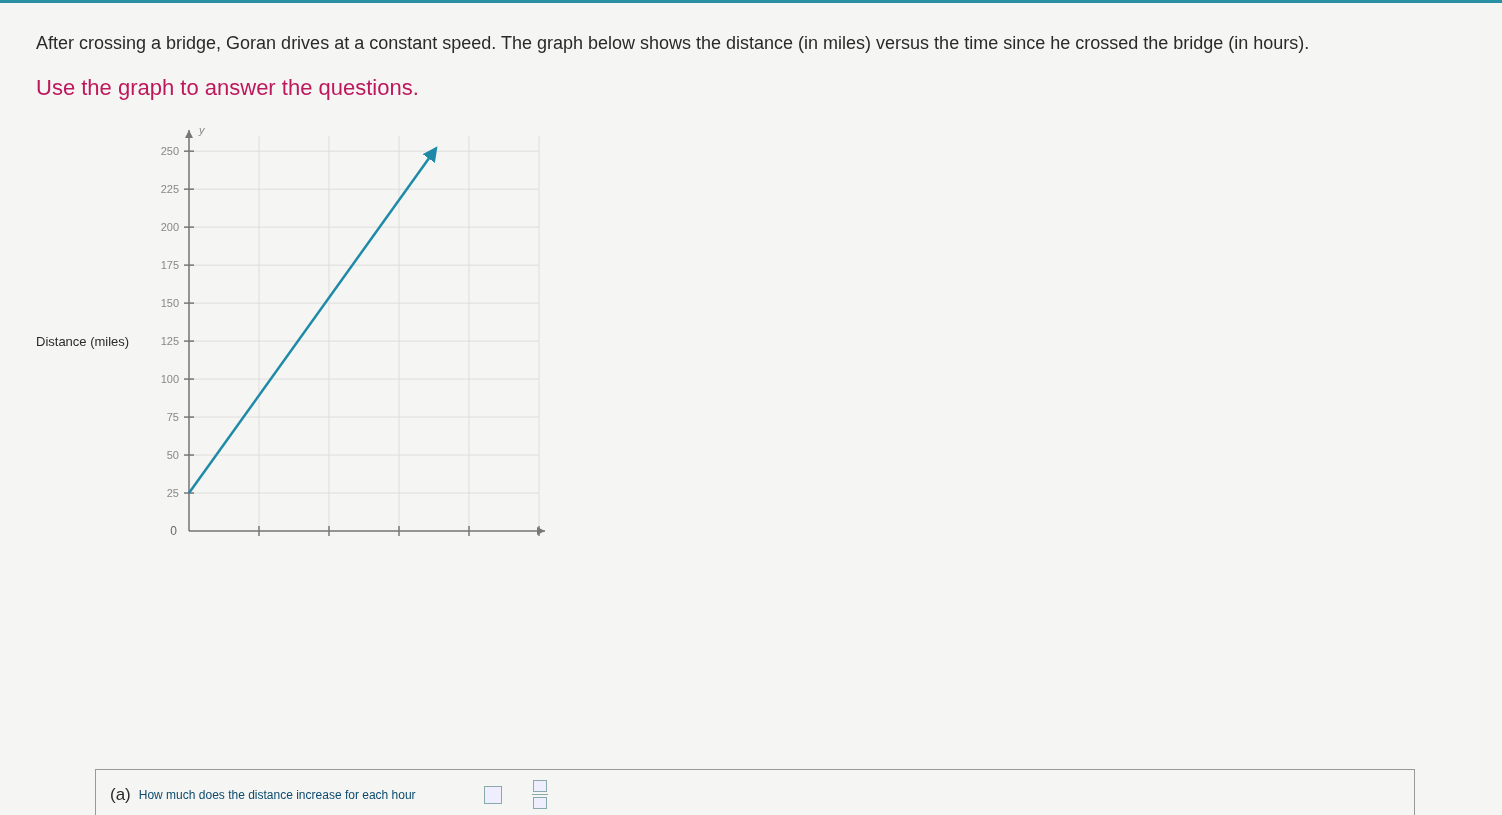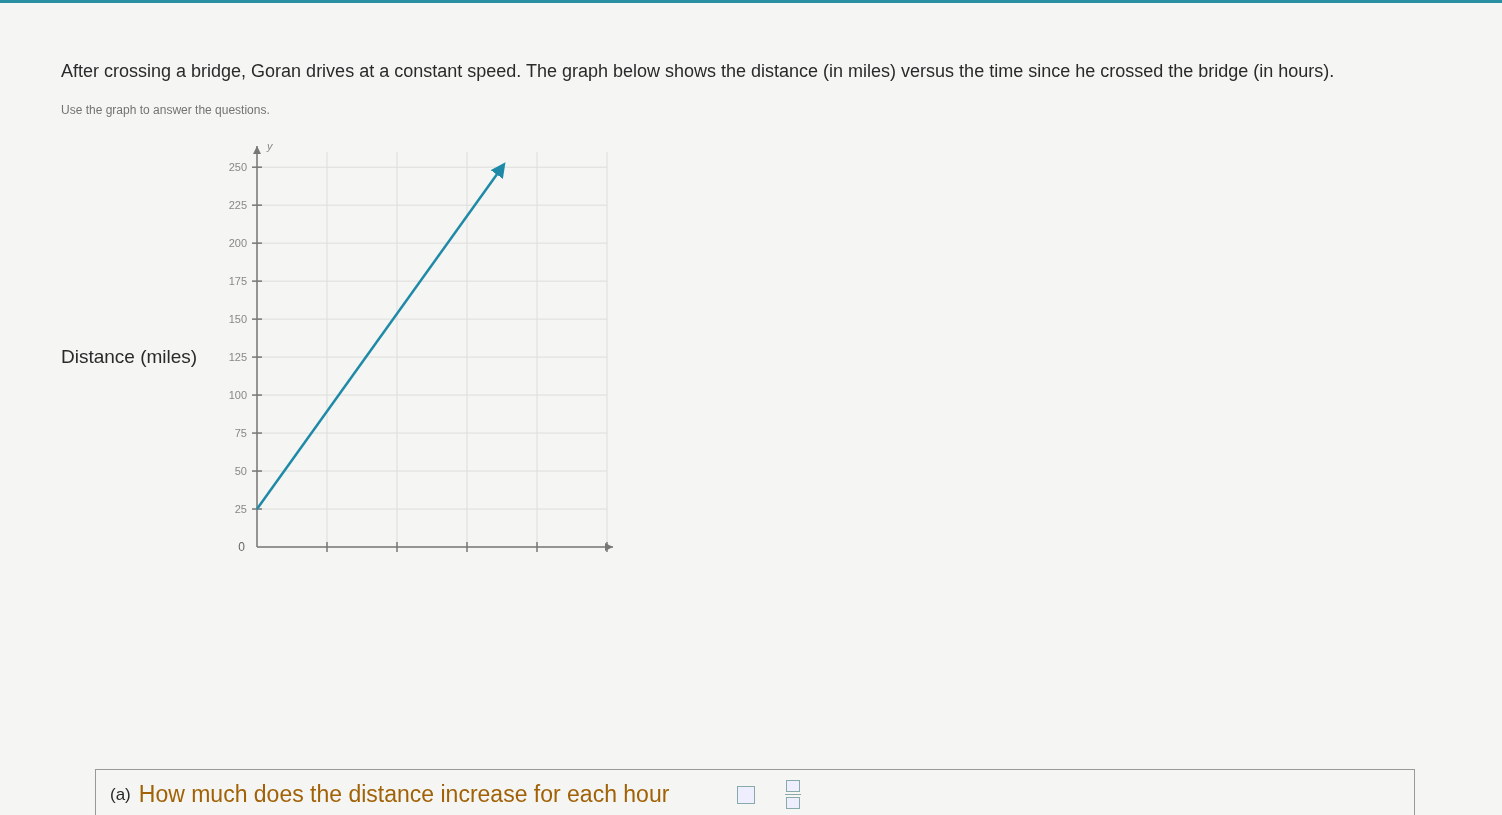--- a/index.html
+++ b/index.html
@@ -12,41 +12,40 @@
       color: #333;
       overflow: hidden;
     }
     .top-accent {
       position: absolute;
       top: 0; left: 0; right: 0;
       height: 3px;
       background: #2b8fa3;
     }
     .content {
-      padding: 30px 45px 0 61px;
-      margin-top: 28px;
+      padding: 30px 45px 0 36px;
     }
     .prompt-text {
       font-size: 18px;
       line-height: 1.5;
       color: #2a2a2a;
       margin-bottom: 18px;
     }
     .instruction-text {
-      font-size: 12px;
-      color: #737373;
+      font-size: 22px;
+      color: #be185d;
       margin-bottom: 20px;
     }
     .chart-row {
       display: flex;
       align-items: center;
       margin-top: 10px;
     }
     .ylabel {
-      font-size: 19px;
+      font-size: 13px;
       color: #2a2a2a;
       margin-right: 10px;
       white-space: nowrap;
       text-align: center;
     }
     .chart-wrap {
       position: relative;
       width: 420px;
       height: 440px;
     }
@@ -72,22 +71,22 @@
       padding: 10px 14px 6px 14px;
       display: flex;
       align-items: center;
       gap: 8px;
     }
     .q-label {
       font-size: 17px;
       color: #2a2a2a;
     }
     .q-text {
-      font-size: 23px;
-      color: #a16207;
+      font-size: 12px;
+      color: #0c4a6e;
       flex: 0 0 auto;
       text-align: right;
     }
     .answer-controls {
       margin-left: 60px;
       display: flex;
       align-items: center;
       gap: 30px;
     }
     .ans-box {

